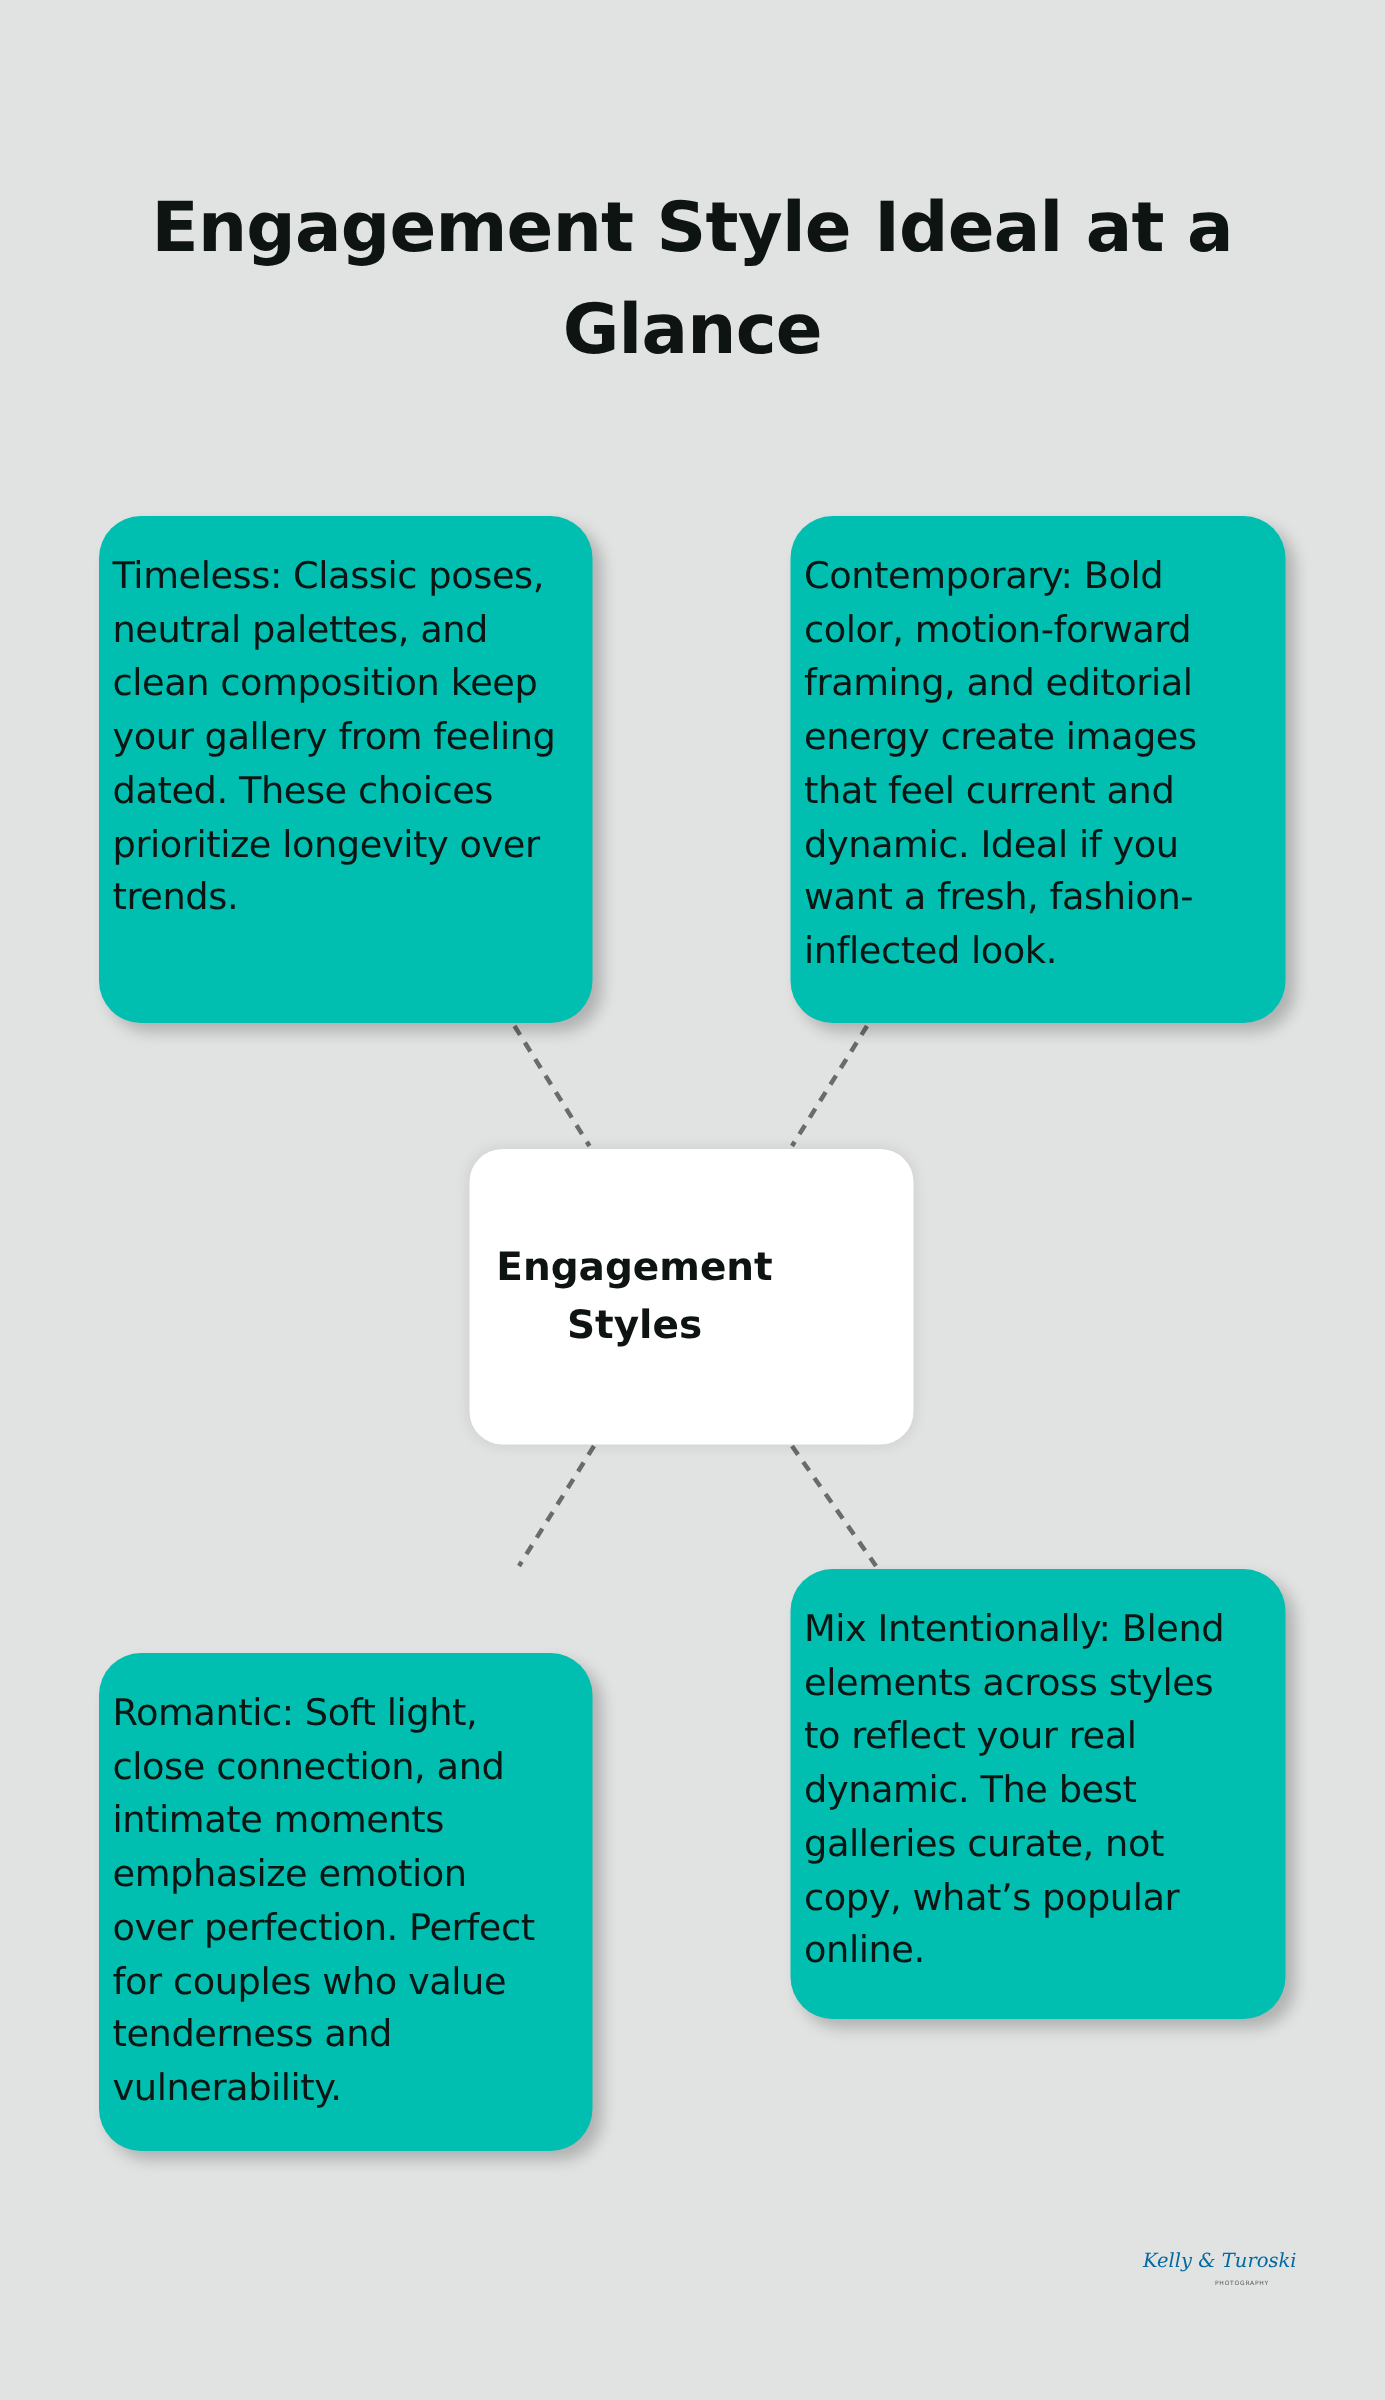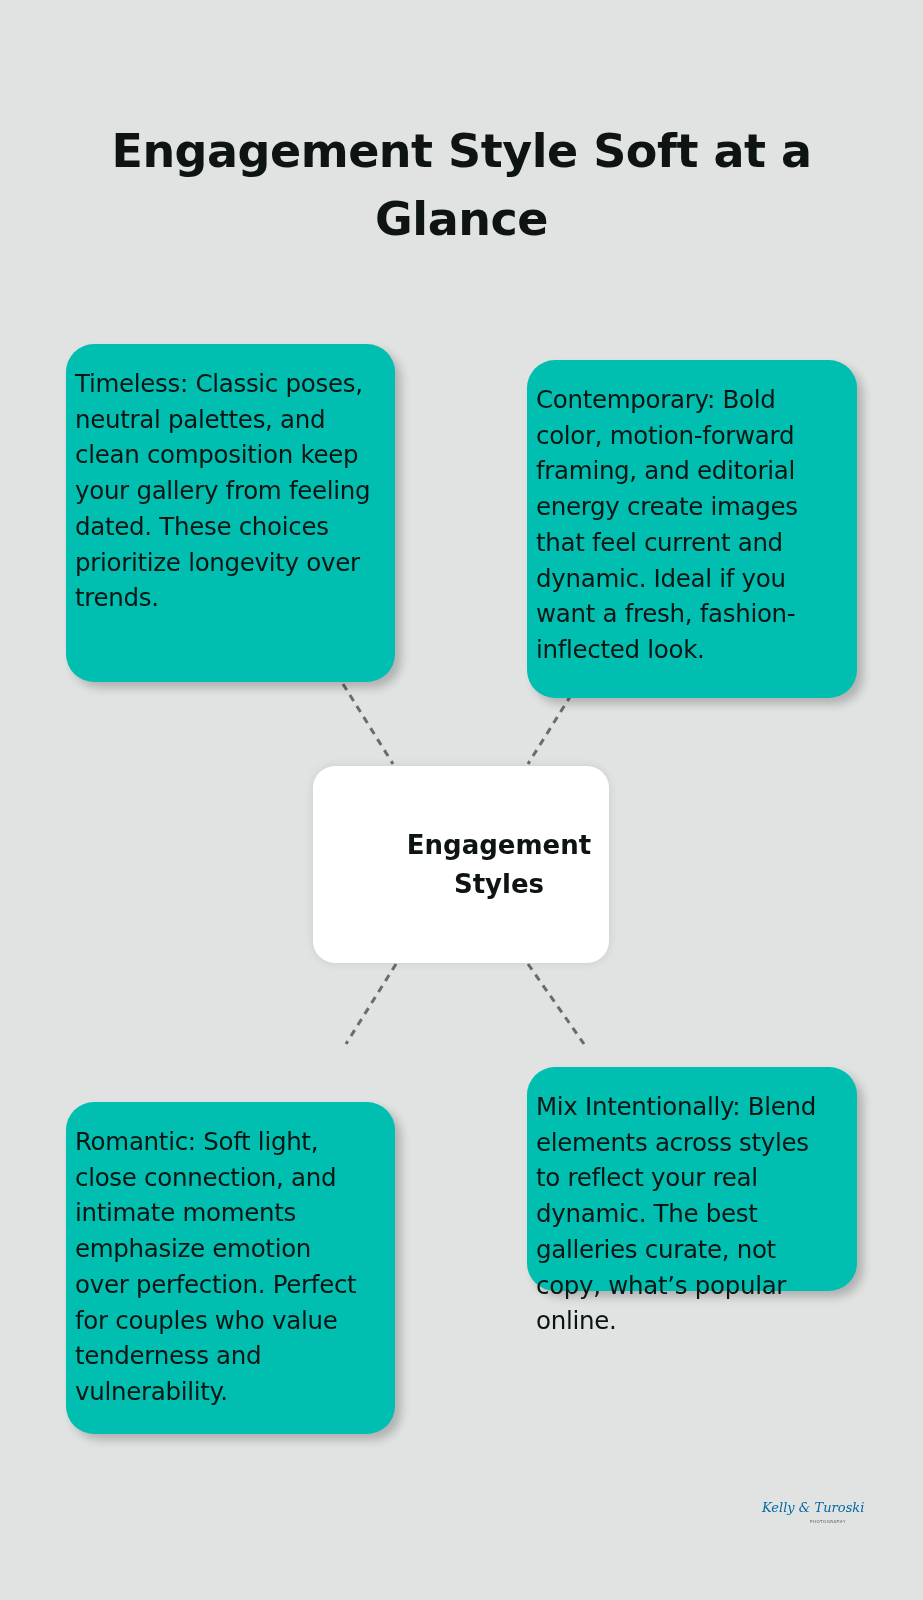--- a/index.html
+++ b/index.html
@@ -43,35 +43,35 @@
       border-radius: 28px;
       padding: 22px 24px 20px 9px;
       box-shadow: 6px 6px 10px rgba(0,0,0,0.22);
       font-family: "DejaVu Sans", sans-serif;
       font-size: 24.5px;
       line-height: 35.7px;
       color: #0b1614;
       letter-spacing: -0.3px;
     }
     .card-tl { left: 66px;  top: 344px;  width: 329px; height: 338px; }
-    .card-tr { left: 527px; top: 344px;  width: 330px; height: 338px; margin-top: 16px; }
+    .card-tr { left: 527px; top: 344px;  width: 330px; height: 338px; }
     .card-bl { left: 66px;  top: 1102px; width: 329px; height: 332px; }
-    .card-br { left: 527px; top: 1046px; width: 330px; height: 224px; margin-top: 21px; }
+    .card-br { left: 527px; top: 1046px; width: 330px; height: 300px; }
     .center-box {
       position: absolute;
       left: 313px;
       top: 766px;
       width: 296px;
       height: 197px;
       background: #ffffff;
       border-radius: 22px;
       box-shadow: 0 0 10px rgba(0,0,0,0.10);
       display: flex;
       align-items: center;
-      justify-content: flex-end;
+      justify-content: flex-start;
       text-align: center;
     }
     .center-label {
       font-family: "DejaVu Sans", sans-serif;
       font-weight: bold;
       font-size: 26px;
       line-height: 39px;
       color: #0d1412;
       width: 220px;
     }
@@ -100,21 +100,21 @@
       font-family: "DejaVu Sans", sans-serif;
       font-size: 4px;
       letter-spacing: 0.5px;
       color: #555555;
       white-space: nowrap;
     }
   </style>
 </head>
 <body>
 
-<h1 class="title">Engagement Style Soft at a Glance</h1>
+<h1 class="title">Engagement Style Ideal at a Glance</h1>
 
 <svg class="connectors" viewBox="0 0 923 1600" xmlns="http://www.w3.org/2000/svg">
   <g stroke="#6b6b6b" stroke-width="3" stroke-dasharray="7 6" fill="none">
     <line x1="343" y1="684" x2="393" y2="764"></line>
     <line x1="578" y1="684" x2="528" y2="764"></line>
     <line x1="396" y1="964" x2="346" y2="1044"></line>
     <line x1="528" y1="964" x2="584" y2="1044"></line>
   </g>
 </svg>
 

